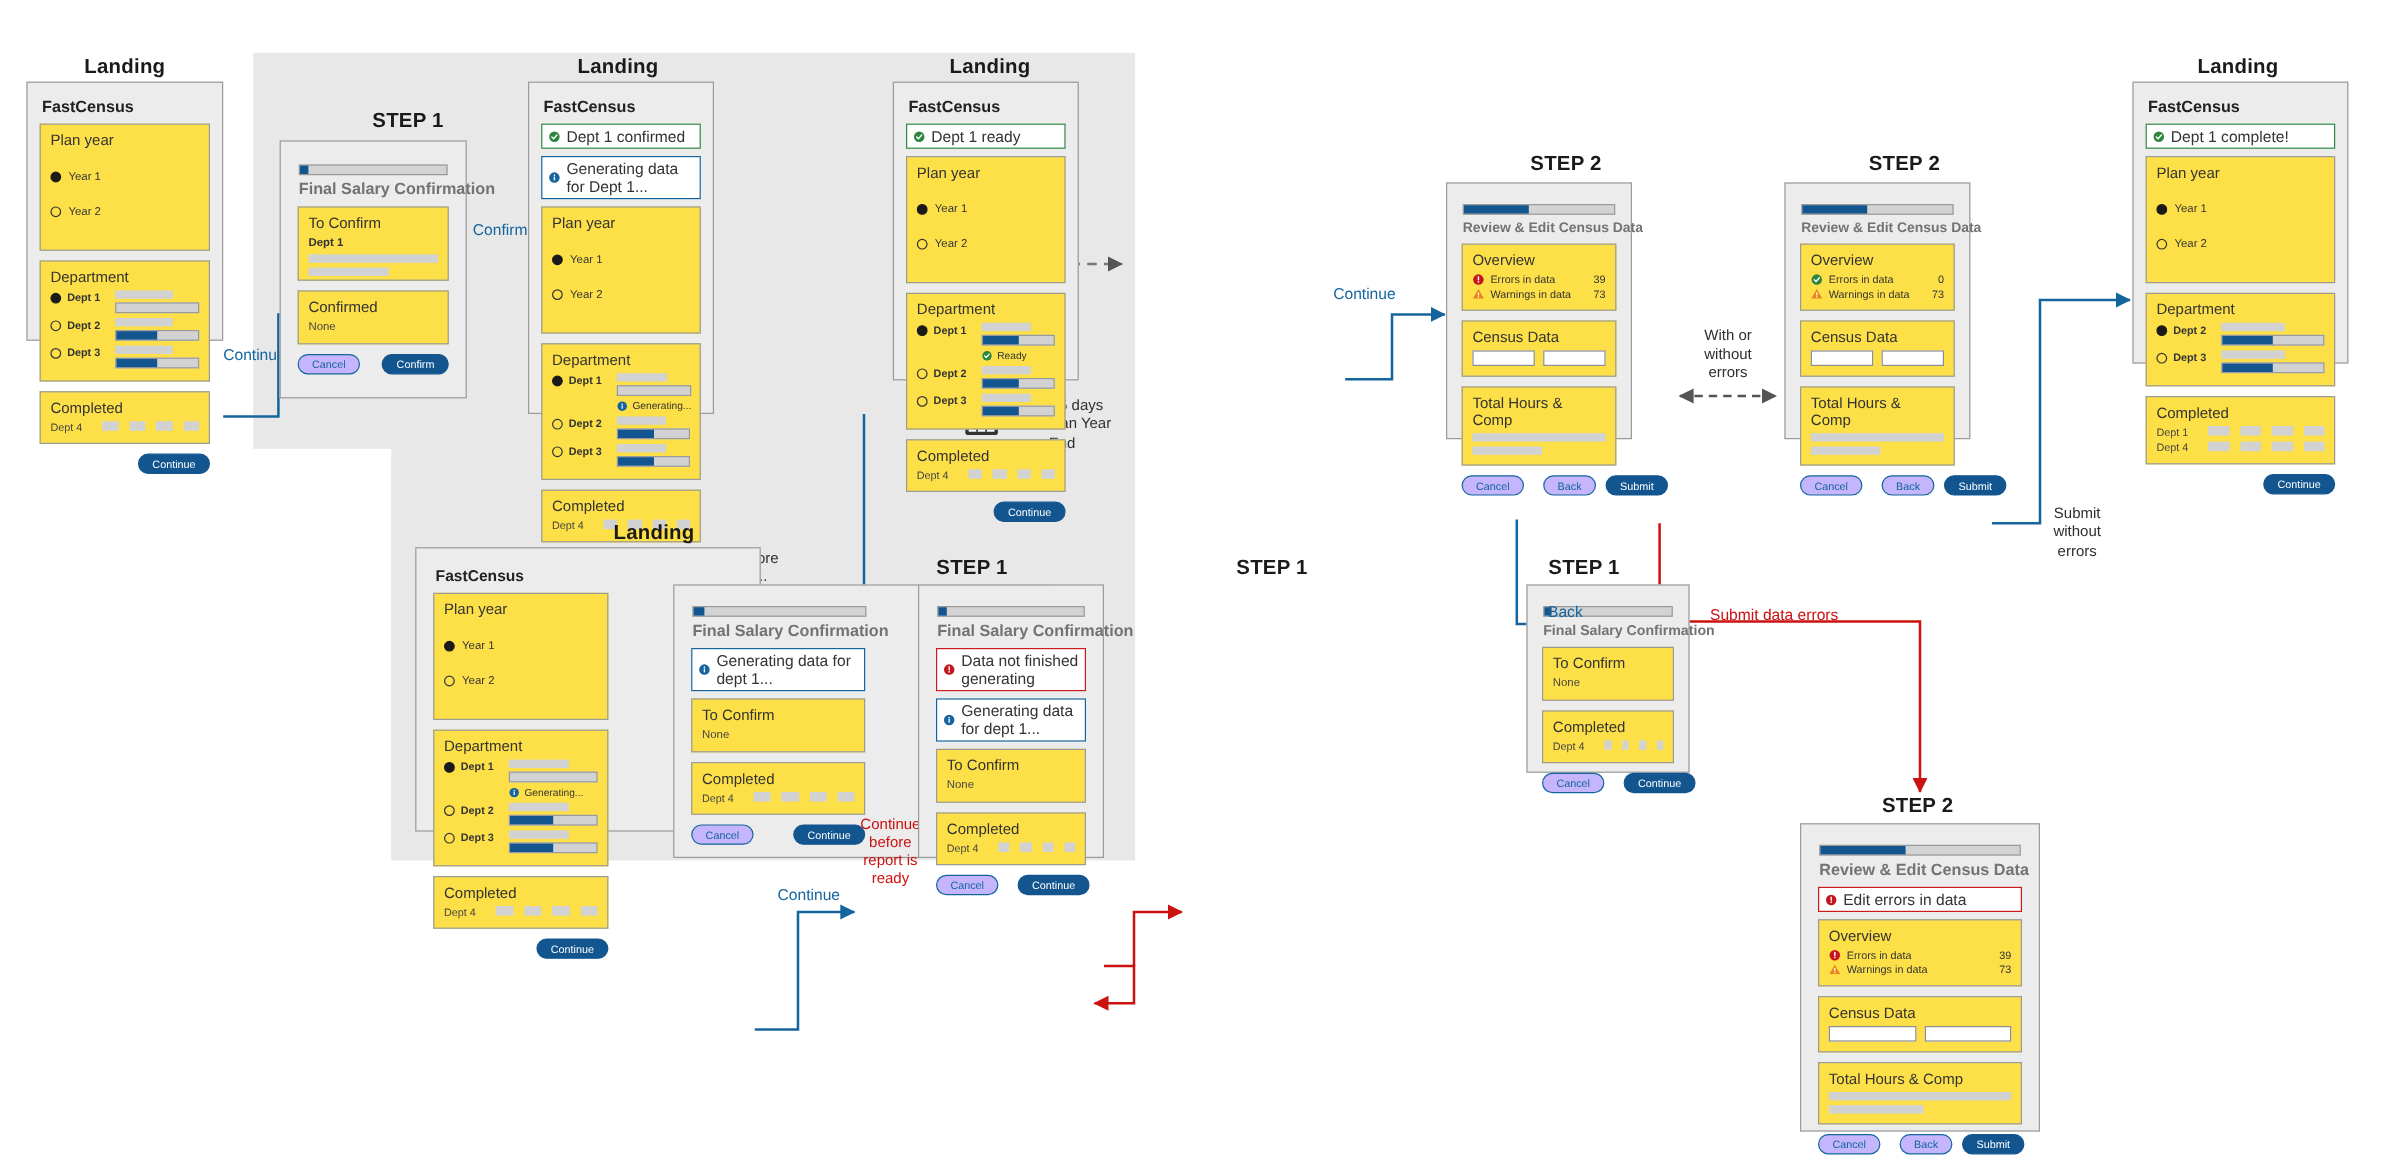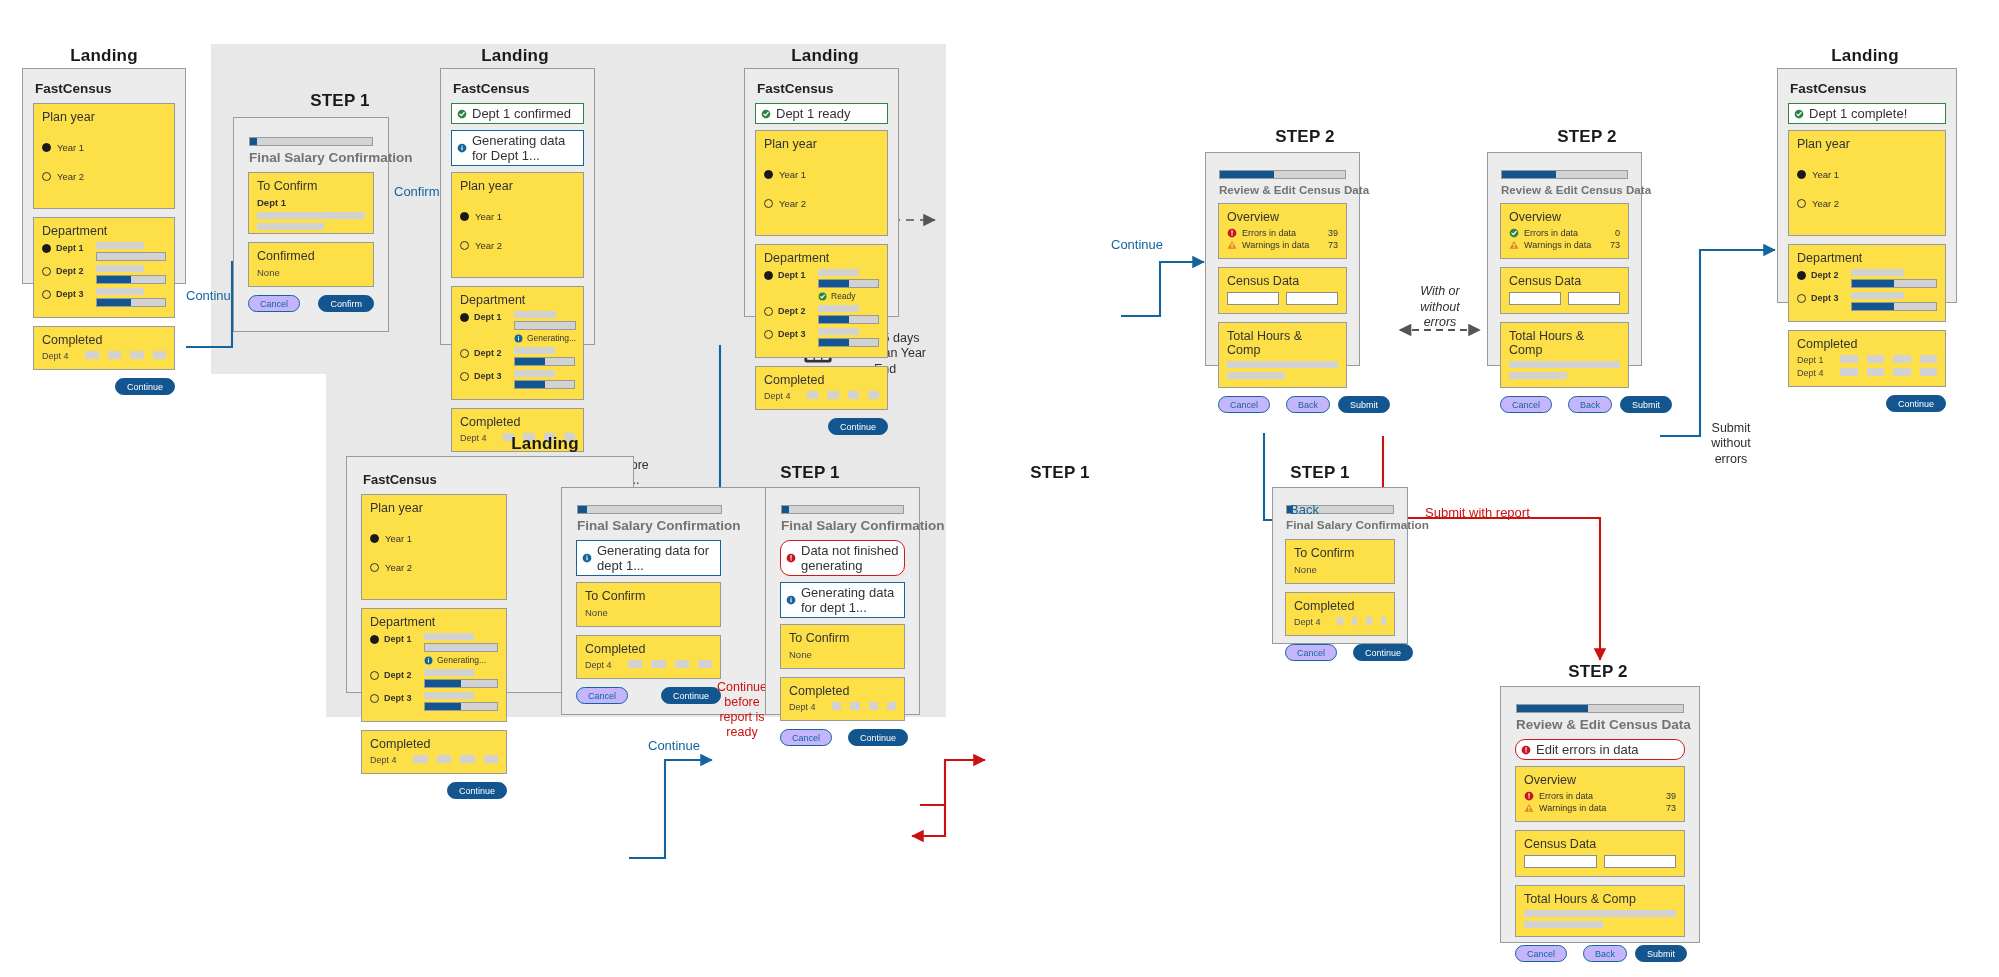--- a/index.html
+++ b/index.html
@@ -94,21 +94,21 @@
     padding:2px 5px;
     margin-bottom:6px;
     font-size:13px;
     color:#333;
     background:#ffffff;
     border:1px solid #9a9a9a;
     min-height:15px;
   }
   .banner.success{border-color:#2e8540;}
   .banner.info{border-color:#14659e;border-width:1.4px;}
-  .banner.error{border-color:#d01919;border-width:1.4px;border-radius:10px;}
+  .banner.error{border-color:#d01919;border-width:1.4px;}
 
   
   .ic{flex:0 0 auto;display:inline-block;line-height:0;}
   .ic svg{display:block;}
 
   
   .radio-row{
     display:flex;align-items:center;gap:6px;
     font-size:9.5px;color:#333;margin:18px 0;
   }
@@ -613,21 +613,21 @@
     </div>
 
     <div class="btn-row">
       <span class="btn ghost">Cancel</span>
       <span class="spacer"></span>
       <span class="btn ghost">Back</span>
       <span class="btn primary">Submit</span>
     </div>
   </div>
 
-  <div class="anno dark center" style="left:1404px;top:284px;width:72px;font-size:12.5px;line-height:1.25;font-style:italic;">With or without errors</div>
+  <div class="anno dark center" style="left:1404px;top:272px;width:72px;font-size:12.5px;line-height:1.25;">With or without errors</div>
 
   <div class="flow-title" style="left:1537px;top:127px;width:100px;">STEP 2</div>
   <div class="screen" style="left:1487px;top:152px;width:155px;height:214px;padding:14px 12px;">
     <div class="progress">
         <i style="width:43%"></i>
       </div>
     <div class="screen-title" style="font-size:11.6px;">Review &amp; Edit Census Data</div>
 
     <div class="panel">
       <div class="panel-title">Overview</div>
@@ -969,21 +969,21 @@
     </div>
 
     <div class="btn-row">
       <span class="btn ghost">Cancel</span>
       <span class="spacer"></span>
       <span class="btn primary">Continue</span>
     </div>
   </div>
 
   <div class="anno" style="left:1290px;top:502px;">Back</div>
-  <div class="anno red" style="left:1425px;top:505px;">Submit with report</div>
+  <div class="anno red" style="left:1425px;top:505px;">Submit data errors</div>
 
   <div class="flow-title" style="left:1548px;top:662px;width:100px;">STEP 2</div>
   <div class="screen" style="left:1500px;top:686px;width:200px;height:257px;padding:14px 14px;">
     <div class="progress">
         <i style="width:43%"></i>
       </div>
     <div class="screen-title">Review &amp; Edit Census Data</div>
 
     <div class="banner error">
       <span class="ic">

